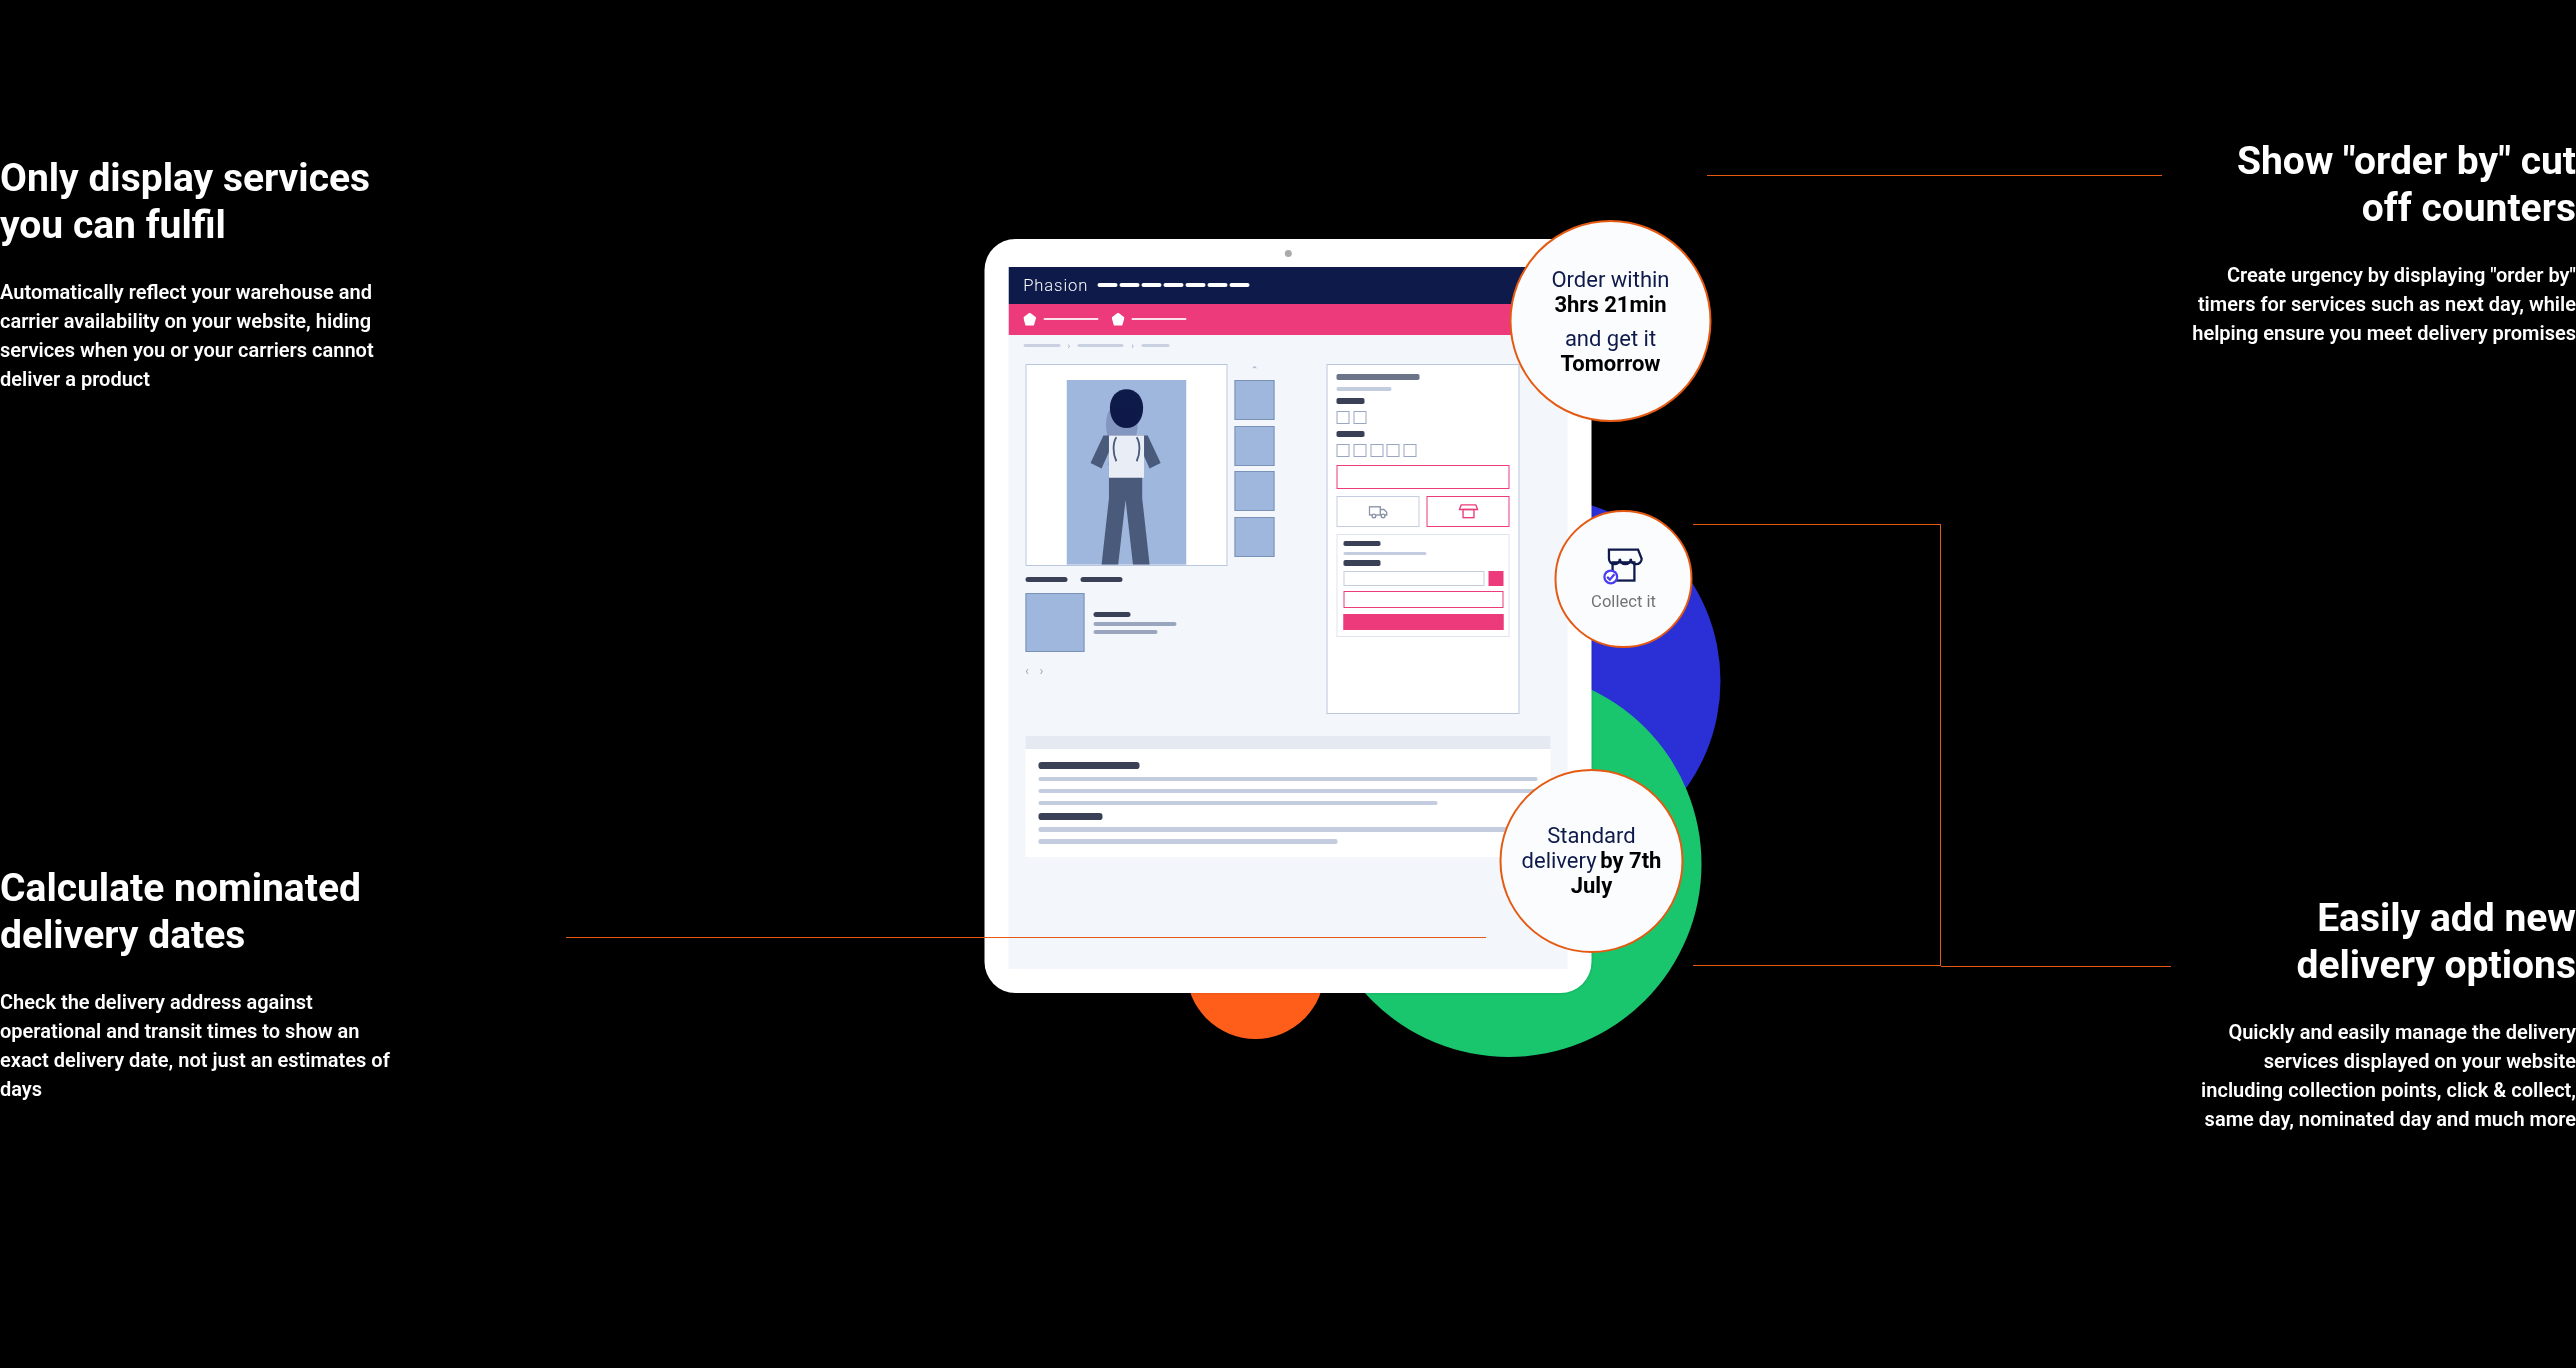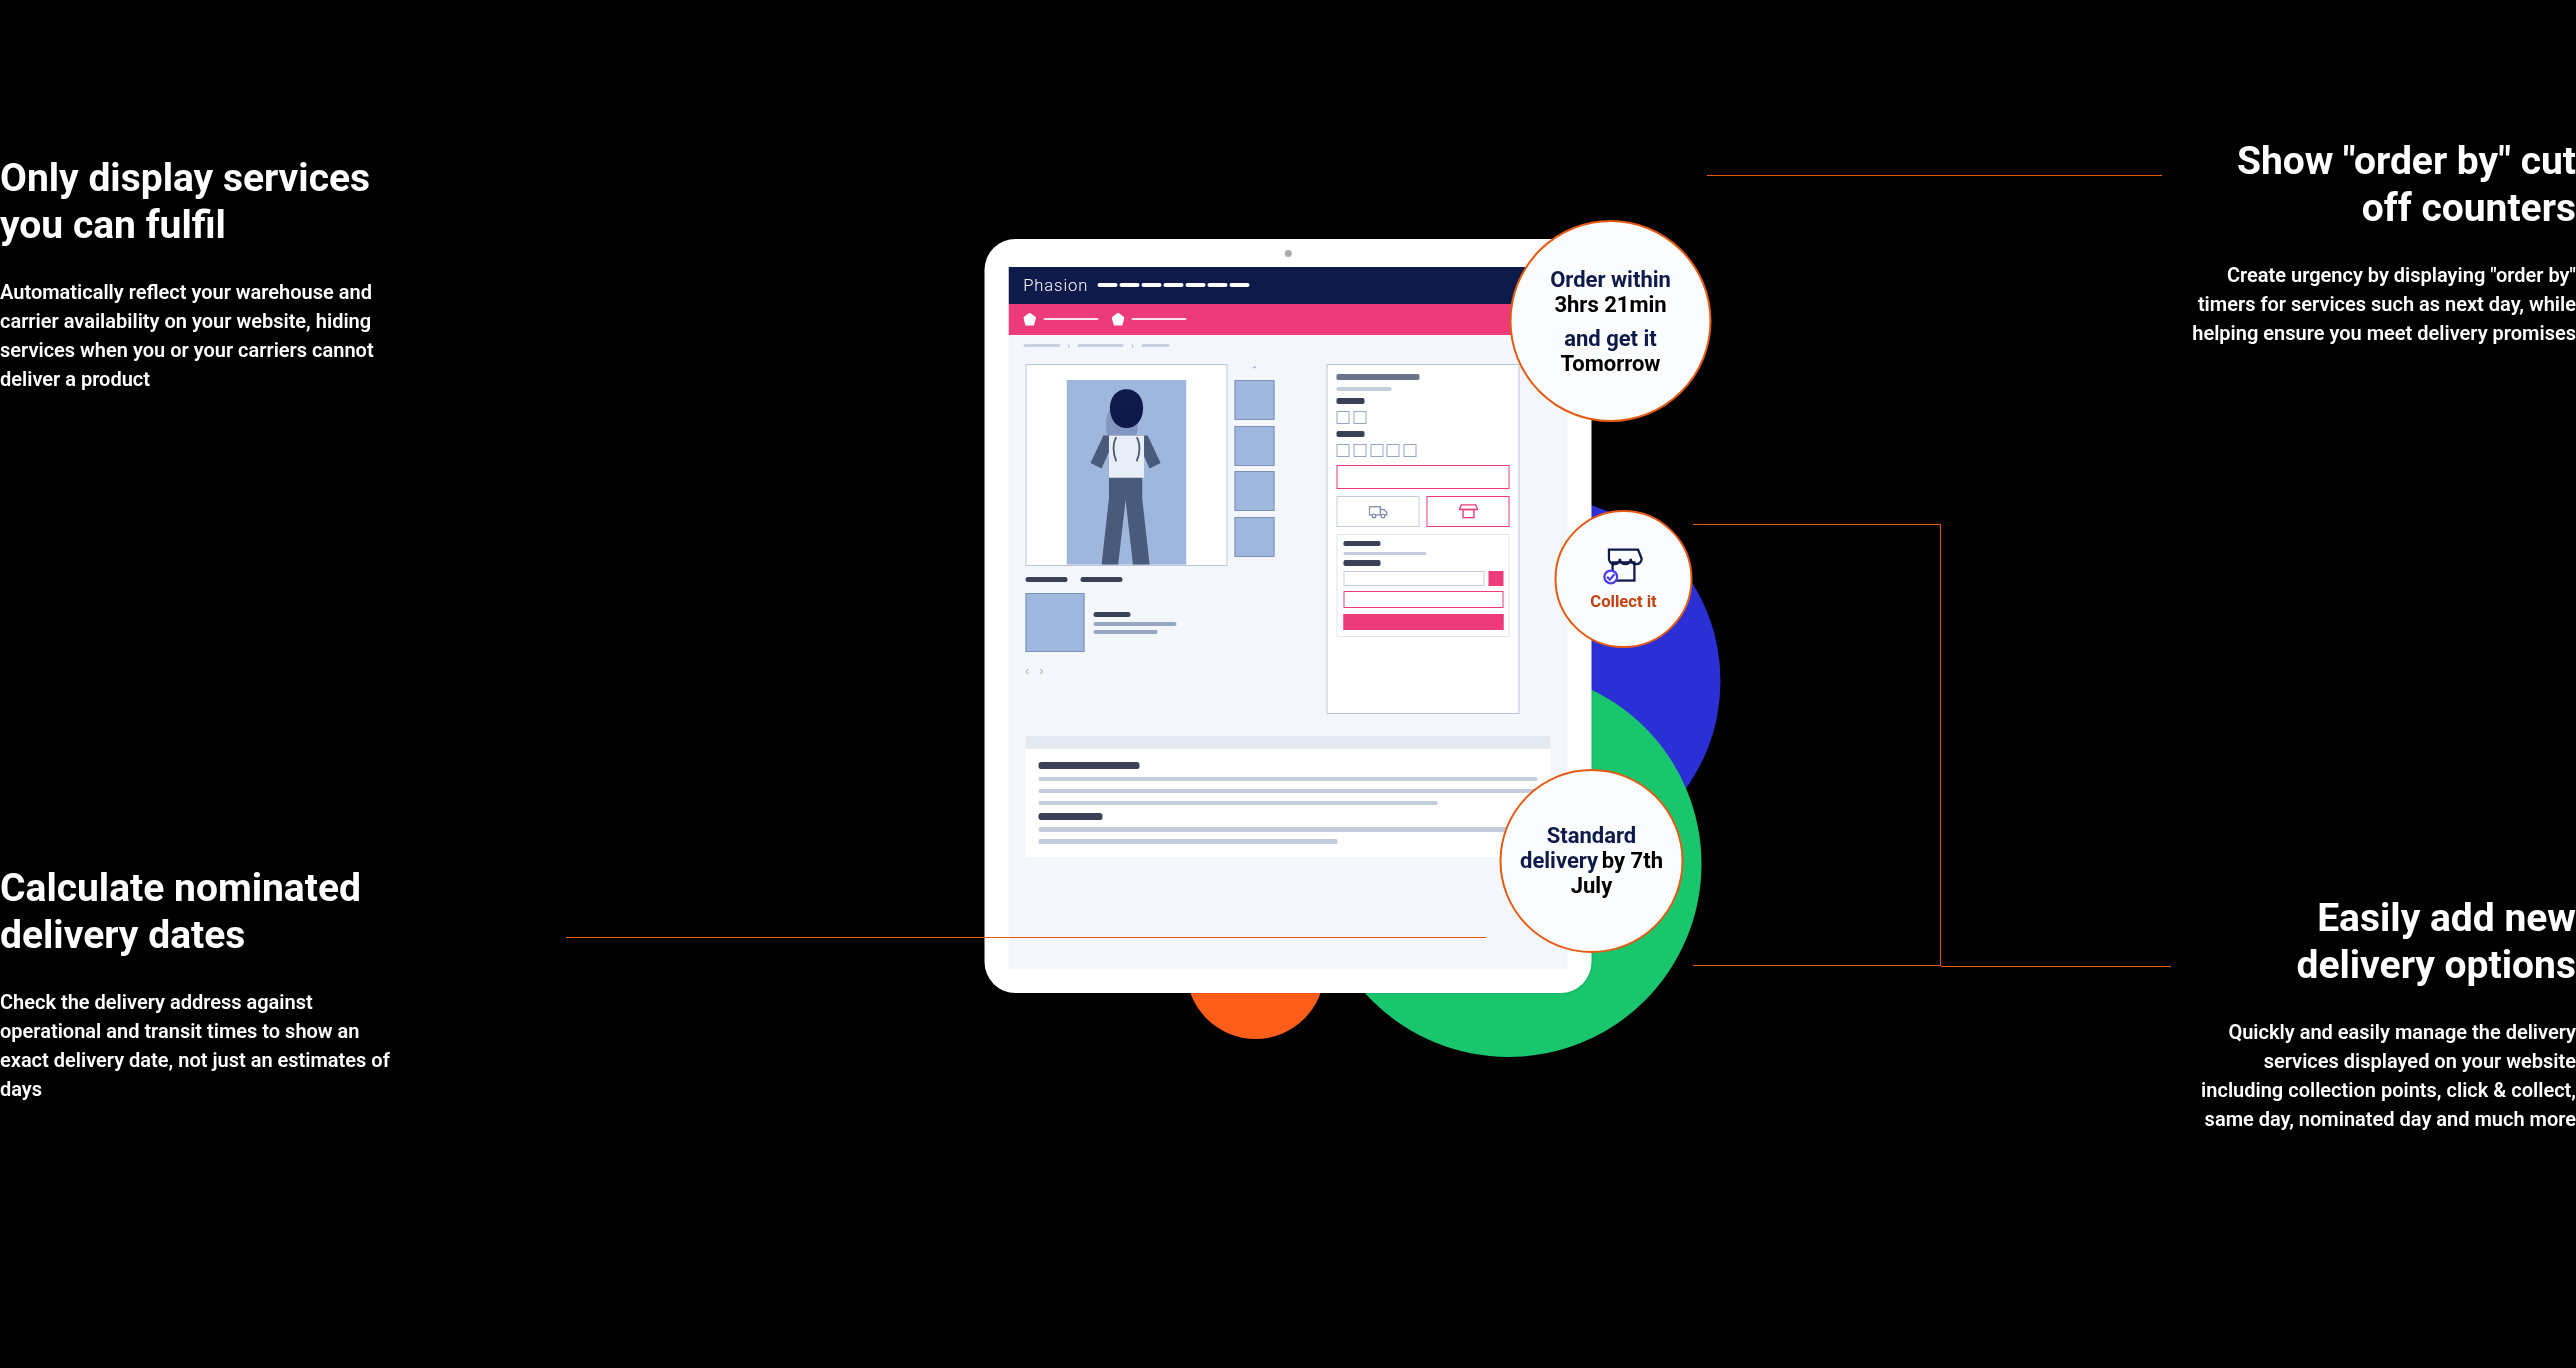--- a/index.html
+++ b/index.html
@@ -175,21 +175,21 @@
     border-radius: 50%;
     background: #fbfcfe;
     display: flex;
     flex-direction: column;
     align-items: center;
     justify-content: center;
     text-align: center;
     color: #0e1a4a;
     z-index: 5;
   }
-  .callout .dark { font-weight: 700; font-size: 22px; }
+  .callout .dark { font-weight: 400; font-size: 22px; }
   .callout .grey { font-weight: 700; font-size: 22px; color: #000000; }
   .callout.small .dark, .callout.small .grey { font-size: 16.6px; }
   .callout svg { margin-bottom: 5.5px; }
 
   .connector {
     position: absolute;
     border-top: 1.4px solid #e55a12;
     z-index: 3;
   }
   .box-conn {
@@ -374,21 +374,21 @@
     <div class="grey">Tomorrow</div>
   </div>
 
   <div class="callout small" style="width:138px; height:138px; right:-101px; top:271px;">
     <svg width="44" height="40" viewBox="0 0 48 44">
       <path d="M8 4 h32 l4 10 a6 6 0 0 1 -12 0 a6 6 0 0 1 -12 0 a6 6 0 0 1 -12 0 Z" fill="none" stroke="#0e1a4a" stroke-width="2.5"></path>
       <rect x="12" y="18" width="24" height="20" fill="none" stroke="#0e1a4a" stroke-width="2.5"></rect>
       <circle cx="10" cy="34" r="7" fill="#fff" stroke="#4a3ff0" stroke-width="2.5"></circle>
       <path d="M6 34 l3 3 l5 -6" fill="none" stroke="#4a3ff0" stroke-width="2.5"></path>
     </svg>
-    <div class="dark" style="color:#c2410c">Collect it</div>
+    <div class="dark" style="color:#737373">Collect it</div>
   </div>
 
   <div class="callout" style="width:184px; height:184px; right:-92px; top:530px;">
     <div class="dark">Standard</div>
     <div>
       <span class="dark">delivery</span>
       <span class="grey">by 7th</span>
     </div>
     <div class="grey">July</div>
   </div>

